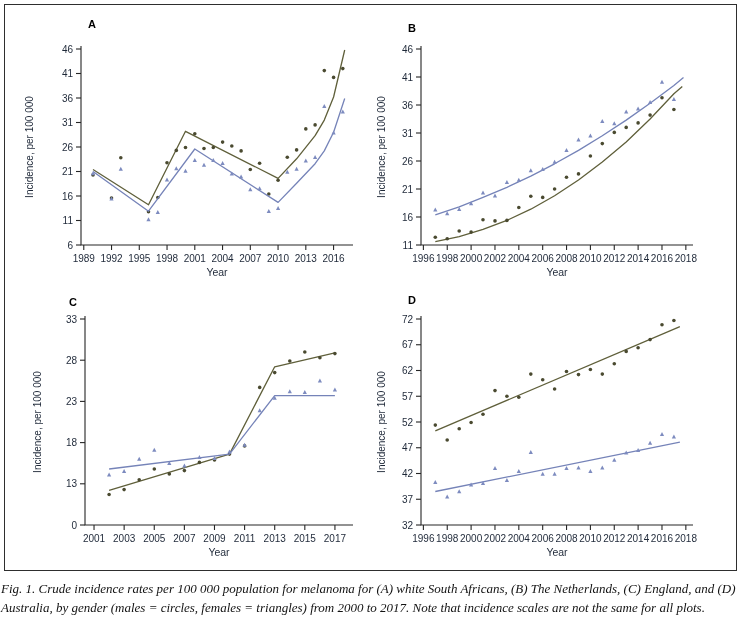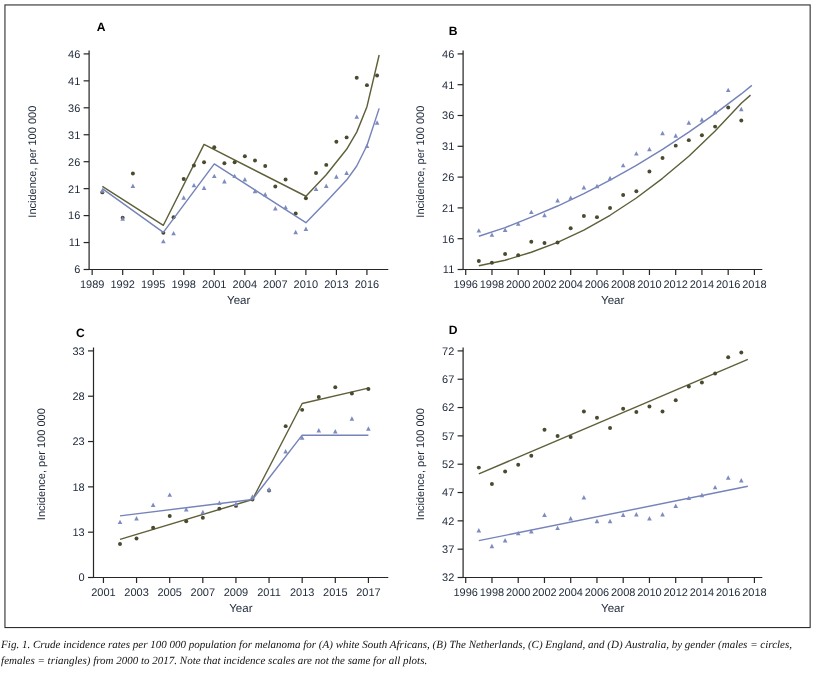--- a/index.html
+++ b/index.html
@@ -12,21 +12,21 @@
     border:1px solid #2e2e2e;background:#ffffff;box-sizing:border-box;
   }
   svg.panel{position:absolute;overflow:visible;}
   svg.panel.pos-a{left:4px;top:4px;}
   svg.panel.pos-b{left:368px;top:4px;}
   svg.panel.pos-c{left:4px;top:288px;}
   svg.panel.pos-d{left:368px;top:288px;}
   .caption{
     position:absolute;left:1px;top:580px;width:741px;
     font-family:"Liberation Serif", serif;font-style:italic;
-    font-size:10px;line-height:1.45;color:#121212;margin:0;
+    font-size:13px;line-height:1.45;color:#121212;margin:0;
   }
   text{font-family:"Liberation Sans", sans-serif;}
 </style>
 </head>
 <body>
 
 <div class="page">
   <div class="figure-box">
     <svg class="panel pos-a" width="362" height="282">
         <path d="M72,37 V236 H344" fill="none" stroke="#262626" stroke-width="1.1"></path>

